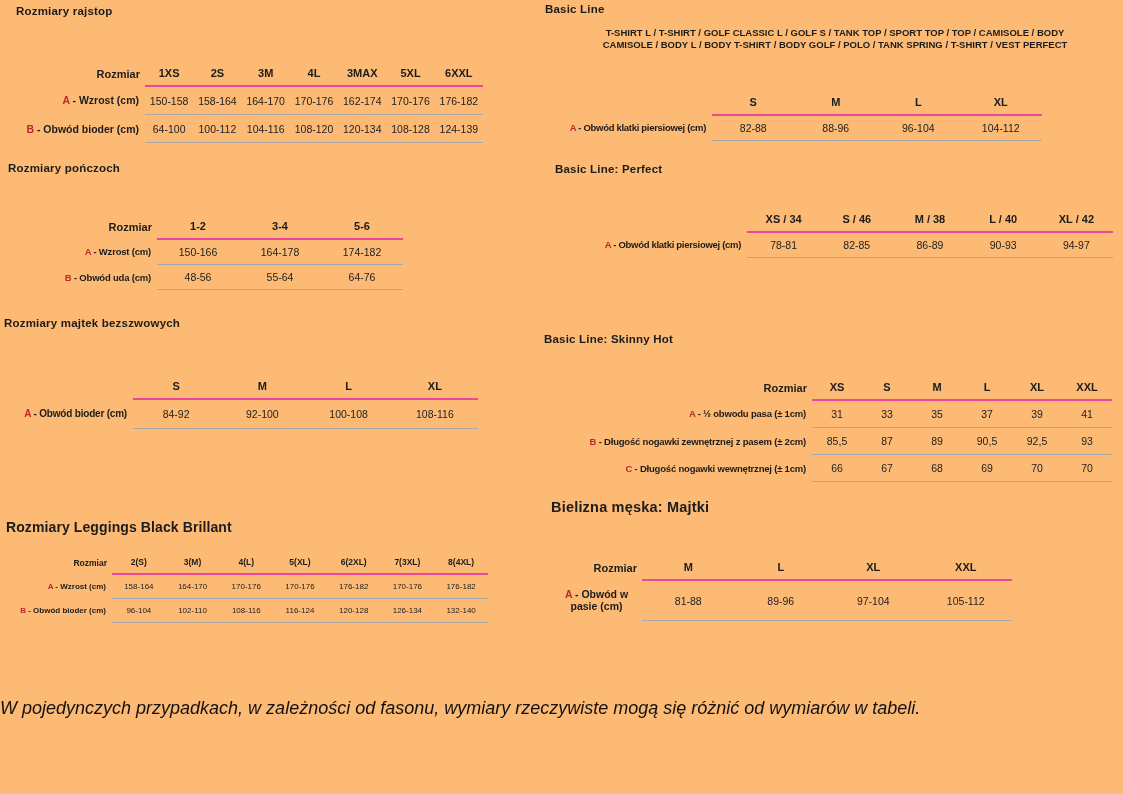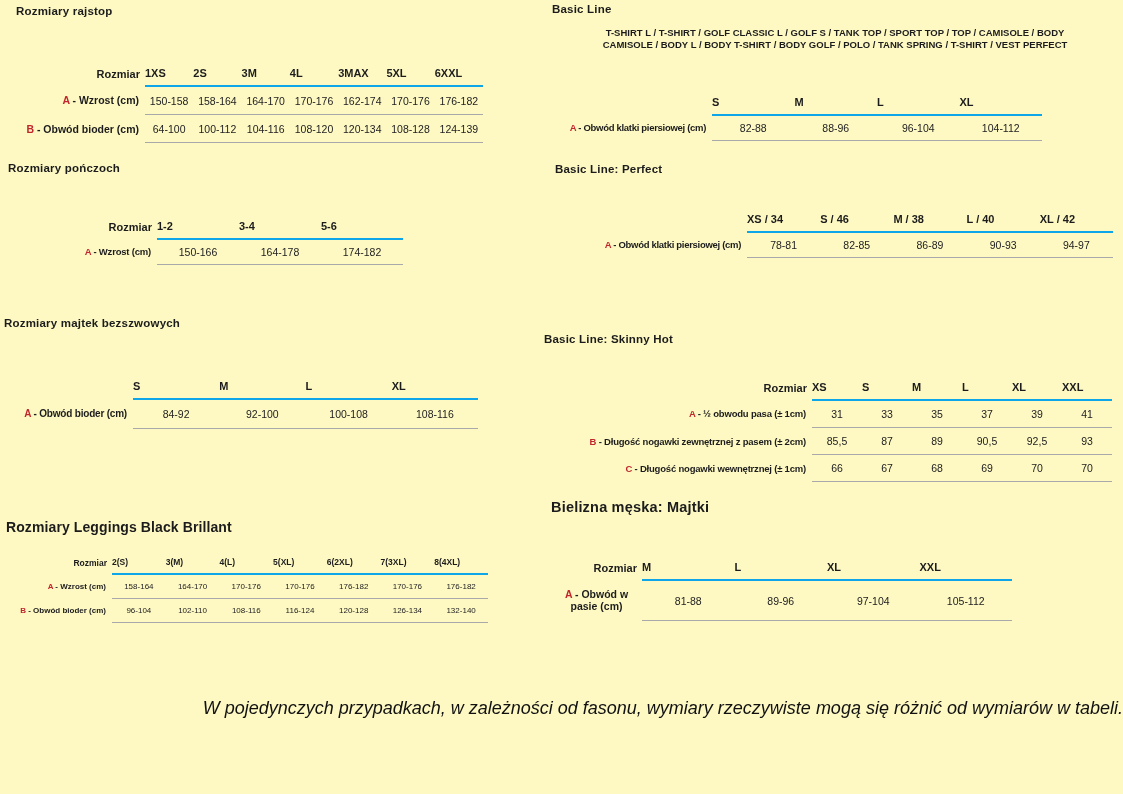--- a/index.html
+++ b/index.html
@@ -1,46 +1,46 @@
 <!DOCTYPE html>
 <html style="--accent: #c0262c;"><head>
 <meta charset="utf-8">
 <style>
   html,body { margin:0; padding:0; background:#ffffff; }
   body { width:1123px; height:794px; font-family:"Liberation Sans", sans-serif; color:#1c1c1c; }
-  .page { position:relative; width:1123px; height:794px; background:#fef9c3; overflow:hidden; }
+  .page { position:relative; width:1123px; height:794px; background:#fdba74; overflow:hidden; }
 
   .ttl { position:absolute; margin:0; font-size:11.5px; font-weight:700; letter-spacing:.2px; line-height:13px; }
   #ttl-leggings { font-size:14px; letter-spacing:.1px;margin-top:16px; }
   #ttl-bielizna { font-size:14.5px; }
 
   .subtitle { position:absolute; left:552px; top:27px; width:566px; text-align:center;
               font-size:9.5px; font-weight:700; line-height:12px; letter-spacing:0; }
   .subtitle div { white-space:nowrap; }
 
   .sizetable { position:absolute; }
   .sizetable table { border-collapse:collapse; table-layout:fixed; width:100%; }
   .sizetable col.lab { width:var(--lw); }
   .sizetable th, .sizetable td { padding:0; }
   .sizetable thead th { font-weight:700; font-size:11px; vertical-align:bottom; padding-bottom:6px; height:var(--hh,24px); }
   .sizetable thead th.corner { text-align:right; padding-right:5px; }
-  .sizetable thead th.ch { text-align:left; border-bottom:2px solid #0ea5e9; }
+  .sizetable thead th.ch { text-align:center; border-bottom:2px solid #ec4899; }
   .sizetable tbody th.rl { text-align:right; padding-right:6px; font-weight:700; font-size:10.5px; height:var(--rh,26px); }
   .sizetable tbody td { text-align:center; font-size:10.5px; border-bottom:1px solid #a9a9a9; height:var(--rh,26px); color:#222; }
   .letter { color:var(--accent,#c0262c); }
 
   #t-ponczoch tbody th.rl { font-size:9.5px; letter-spacing:-.2px; }
   #t-majtek tbody th.rl { font-size:10px; letter-spacing:-.2px; }
   #t-basic tbody th.rl, #t-perfect tbody th.rl { font-size:9.5px; letter-spacing:-.3px; }
   #t-skinny tbody th.rl { font-size:9.5px; letter-spacing:-.2px; }
   #t-leggings thead th, #t-leggings tbody th.rl, #t-leggings tbody td { font-size:8px; }
   #t-leggings thead th { font-size:8.5px; }
   #t-bielizna tbody th.rl { text-align:center; padding-right:4px; line-height:12px; font-size:10.5px; }
 
-  .note { position:absolute; left:0; top:680px; width:1123px; text-align:right;
+  .note { position:absolute; left:0; top:680px; width:1123px; text-align:left;
           font-style:italic; font-size:18px; color:#111; }
 </style>
 </head>
 <body>
 
 <div class="page">
 
   <section>
     <h2 class="ttl" id="ttl-rajstop" style="left:16px; top:5px;">Rozmiary rajstop</h2>
     <div class="sizetable" id="t-rajstop" style="left:5px; top:54px; width:478px; --lw:140px; --hh:25px; --rh:27px;">
@@ -111,20 +111,26 @@
               <th class="ch">5-6</th>
             </tr>
           </thead>
           <tbody>
             <tr>
               <th class="rl"><span class="letter">A</span> - Wzrost (cm)</th>
               <td>150-166</td>
               <td>164-178</td>
               <td>174-182</td>
             </tr>
+            <tr>
+              <th class="rl"><span class="letter">B</span> - Obwód uda (cm)</th>
+              <td>48-56</td>
+              <td>55-64</td>
+              <td>64-76</td>
+            </tr>
           </tbody>
         </table>
       </div>
   </section>
 
   <section>
     <h2 class="ttl" id="ttl-majtek" style="left:4px; top:317px;">Rozmiary majtek bezszwowych</h2>
     <div class="sizetable" id="t-majtek" style="left:8px; top:368px; width:470px; --lw:125px; --hh:24px; --rh:28px;">
         <table>
           <colgroup>
@@ -202,21 +208,21 @@
               <td>120-128</td>
               <td>126-134</td>
               <td>132-140</td>
             </tr>
           </tbody>
         </table>
       </div>
   </section>
 
   <section>
-    <h2 class="ttl" id="ttl-basic" style="left:545px; top:3px;margin-left:7px;">Basic Line</h2>
+    <h2 class="ttl" id="ttl-basic" style="left:545px; top:3px;">Basic Line</h2>
     <div class="subtitle">
       <div>T-SHIRT L / T-SHIRT / GOLF CLASSIC L / GOLF S / TANK TOP / SPORT TOP / TOP / CAMISOLE / BODY</div>
       <div>CAMISOLE / BODY L / BODY T-SHIRT / BODY GOLF / POLO / TANK SPRING / T-SHIRT / VEST PERFECT</div>
     </div>
     <div class="sizetable" id="t-basic" style="left:551px; top:84px; width:491px; --lw:161px; --hh:24px; --rh:24px;">
         <table>
           <colgroup>
             <col class="lab">
             <col>
             <col>

